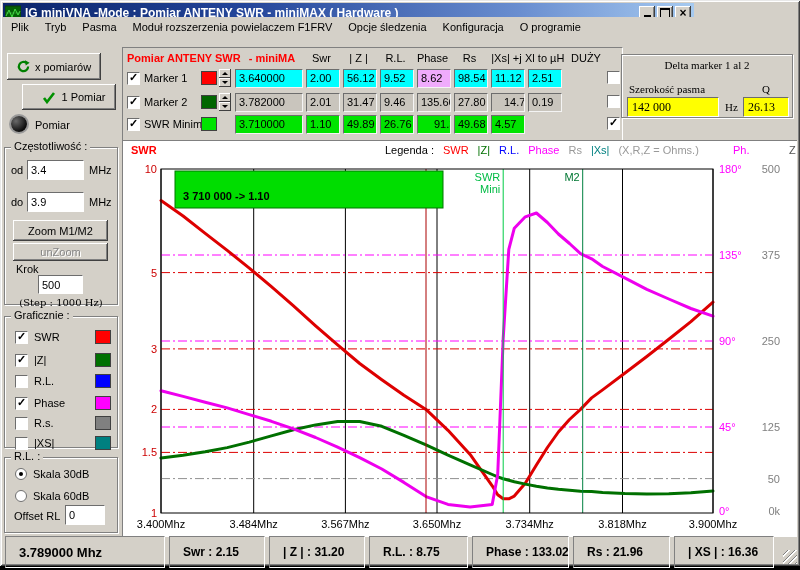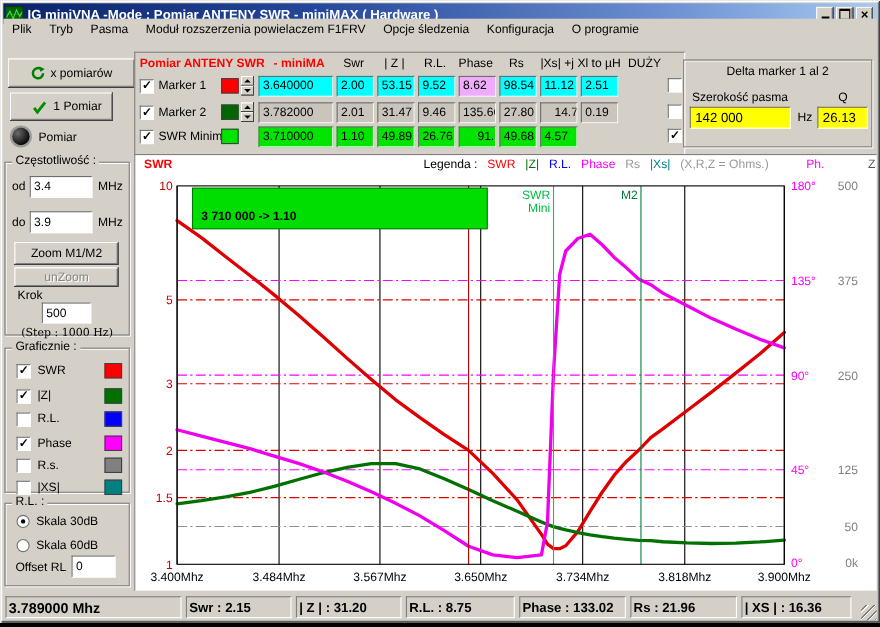--- a/index.html
+++ b/index.html
@@ -1,37 +1,37 @@
 <!DOCTYPE html>
 <html><head>
 <meta charset="utf-8">
 <style>
   html,body{margin:0;padding:0;}
   body{background:#000;font-family:"Liberation Sans",sans-serif;font-size:11px;color:#000;}
   .stage{position:relative;width:800px;height:570px;background:#000;overflow:hidden;}
   .window{position:absolute;left:0;top:0;width:800px;height:566px;background:#d4d0c8;
     box-shadow:inset 1px 1px 0 #e8e8e8, inset -1px -1px 0 #404040, inset 2px 2px 0 #fff, inset -2px -2px 0 #808080;}
-  .titlebar{position:absolute;left:3px;top:3px;width:794px;height:19px;
+  .titlebar{position:absolute;left:3px;top:3px;width:691px;height:19px;
     background:linear-gradient(90deg,#0a246a 0%,#24469a 35%,#6a8ed0 75%,#a6caf0 100%);
     display:flex;align-items:center;}
   .title-text{color:#fff;font-weight:bold;font-size:12px;margin-left:4px;white-space:nowrap;}
   .app-icon{margin-left:2px;flex:none;}
   .win-btns{margin-left:auto;display:flex;gap:2px;margin-right:3px;}
   .win-btn{width:16px;height:14px;background:#d4d0c8;box-shadow:inset -1px -1px 0 #404040,inset 1px 1px 0 #fff,inset -2px -2px 0 #808080;
     display:flex;align-items:center;justify-content:center;}
   .glyph-min{width:7px;height:2px;background:#000;margin-top:7px;}
   .glyph-max{width:8px;height:7px;border:1px solid #000;border-top:2px solid #000;}
   .glyph-x{font-weight:bold;font-size:12px;line-height:10px;}
   .menubar{position:absolute;left:3px;top:17px;width:794px;height:20px;display:flex;align-items:center;background:#d4d0c8;}
   .menu-item{padding:2px 8px;white-space:nowrap;}
   .btn{position:absolute;background:#d4d0c8;box-shadow:inset -1px -1px 0 #404040,inset 1px 1px 0 #fff,inset -2px -2px 0 #808080;
     border:none;font-family:inherit;font-size:11px;display:flex;align-items:center;justify-content:center;gap:5px;cursor:default;box-sizing:border-box;}
   .btn.disabled{color:#868686;text-shadow:1px 1px 0 #fff;}
-  .btn-multi{left:7px;top:53px;width:116px;height:27px;}
-  .btn-single{left:9px;top:84px;width:94px;height:26px;padding-left:16px;}
+  .btn-multi{left:7px;top:53px;width:94px;height:27px;}
+  .btn-single{left:22px;top:84px;width:94px;height:26px;padding-left:16px;}
   .led{position:absolute;left:11px;top:116px;width:16px;height:16px;border-radius:50%;
     background:radial-gradient(circle at 5px 5px,#6a6a6a,#0d0d0d 70%);box-shadow:0 0 0 2px #9a9a9a;}
   .lbl{position:absolute;white-space:nowrap;}
   .led-label{left:35px;top:119px;}
   .groupbox{position:absolute;border:1px solid #808080;box-shadow:1px 1px 0 #fff, inset 1px 1px 0 #fff;box-sizing:border-box;}
   .gb-title{position:absolute;top:-8px;left:6px;background:#d4d0c8;padding:0 3px;white-space:nowrap;}
   .gb-freq{left:4px;top:147px;width:114px;height:158px;}
   .gb-graph{left:4px;top:316px;width:114px;height:132px;}
   .gb-rl{left:4px;top:457px;width:114px;height:76px;}
   .txt{position:absolute;border:1px solid;border-color:#6d6d6d #fff #fff #6d6d6d;background:#fff;font-family:inherit;font-size:11px;
@@ -65,38 +65,38 @@
   .mk-swatch{width:16px;height:14px;border:1px solid #404040;flex:none;margin-right:2px;box-sizing:border-box;}
   .spin{width:12px;height:18px;display:flex;flex-direction:column;margin-right:4px;flex:none;}
   .spin.hiddenspin{visibility:hidden;}
   .spin-b{flex:1;background:#d4d0c8;box-shadow:inset -1px -1px 0 #404040,inset 1px 1px 0 #fff;position:relative;}
   .spin-up::after{content:"";position:absolute;left:3px;top:3px;border-left:3px solid transparent;border-right:3px solid transparent;border-bottom:3px solid #000;}
   .spin-dn::after{content:"";position:absolute;left:3px;top:3px;border-left:3px solid transparent;border-right:3px solid transparent;border-top:3px solid #000;}
   .field{height:19px;box-sizing:border-box;border:1px solid;border-color:#6d6d6d #f4f4f4 #f4f4f4 #6d6d6d;
     display:flex;align-items:center;padding-left:3px;font-size:11px;flex:none;margin-right:3px;white-space:nowrap;overflow:hidden;}
   .f-freq{width:68px;} .f-val{width:34px;}
   .flag-cb{position:absolute;left:480px;top:3px;}
-  .delta-panel{left:621px;top:54px;width:172px;height:80px;}
+  .delta-panel{left:621px;top:54px;width:172px;height:64px;font-family:Liberation Serif, serif;}
   .dp-title{position:absolute;top:4px;left:0;width:100%;text-align:center;}
   .dp-bw-label{left:7px;top:28px;} .dp-q-label{left:140px;top:28px;}
   .yellow-field{position:absolute;background:#ffff00;border:1px solid;border-color:#6d6d6d #fff #fff #6d6d6d;
     font-size:12px;display:flex;align-items:center;padding-left:4px;box-sizing:border-box;}
   .dp-bw{left:5px;top:42px;width:92px;height:20px;}
   .dp-hz{left:103px;top:46px;} .dp-q{left:121px;top:42px;width:46px;height:20px;}
   .chart-panel{position:absolute;left:122px;top:140px;width:675px;height:397px;background:#fff;
     border-top:1px solid #808080;border-left:1px solid #808080;box-sizing:border-box;}
   .chart-corner{position:absolute;left:8px;top:3px;color:#ff0000;font-weight:bold;}
   .legend{position:absolute;left:262px;top:3px;display:flex;gap:9px;white-space:nowrap;}
   .legend-item{white-space:nowrap;}
   .axis-title{position:absolute;top:3px;}
   .svg-host{position:absolute;left:0;top:0;width:673px;height:396px;}
   svg text{font-family:"Liberation Sans",sans-serif;font-size:11px;}
   .statusbar{position:absolute;left:3px;top:540px;width:794px;height:24px;display:flex;align-items:center;gap:4px;padding-left:2px;box-sizing:border-box;background:#d4d0c8;}
-  .sb-panel{height:20px;border:1px solid;border-color:#808080 #fff #fff #808080;font-weight:bold;font-size:12px;
-    display:flex;align-items:center;padding-left:2px;box-sizing:border-box;white-space:nowrap;overflow:hidden;flex:none;}
+  .sb-panel{height:32px;border:1px solid;border-color:#808080 #fff #fff #808080;font-weight:bold;font-size:12px;
+    display:flex;align-items:center;padding-left:13px;box-sizing:border-box;white-space:nowrap;overflow:hidden;flex:none;}
   .sb-first{font-size:13px;}
   .grip{margin-left:auto;width:14px;height:14px;align-self:flex-end;
     background:repeating-linear-gradient(135deg,transparent 0 3px,#808080 3px 4px,#fff 4px 5px);}
 </style>
 </head>
 <body>
 
 <div class="stage">
   <div class="window">
 
@@ -236,21 +236,21 @@
           <div class="marker-row" style="top: 20px;">
             <div class="cb mk-cb checked"></div>
             <span class="mk-label">Marker 1</span>
             <div class="mk-swatch" style="background: rgb(255, 0, 0);"></div>
             <div class="spin">
               <div class="spin-b spin-up"></div>
               <div class="spin-b spin-dn"></div>
             </div>
             <div class="field f-freq" style="background: rgb(0, 255, 255);">3.640000</div>
             <div class="field f-val" style="background: rgb(0, 255, 255);">2.00</div>
-            <div class="field f-val" style="background: rgb(0, 255, 255);">53.15</div>
+            <div class="field f-val" style="background: rgb(0, 255, 255);">56.12</div>
             <div class="field f-val" style="background: rgb(0, 255, 255);">9.52</div>
             <div class="field f-val" style="background: #f0abfc;">8.62</div>
             <div class="field f-val" style="background: rgb(0, 255, 255);">98.54</div>
             <div class="field f-val" style="background: rgb(0, 255, 255);">11.12</div>
             <div class="field f-val" style="background: rgb(0, 255, 255);">2.51</div>
             <div class="cb flag-cb"></div>
           </div>
           <div class="marker-row" style="top: 44px;">
             <div class="cb mk-cb checked"></div>
             <span class="mk-label">Marker 2</span>

